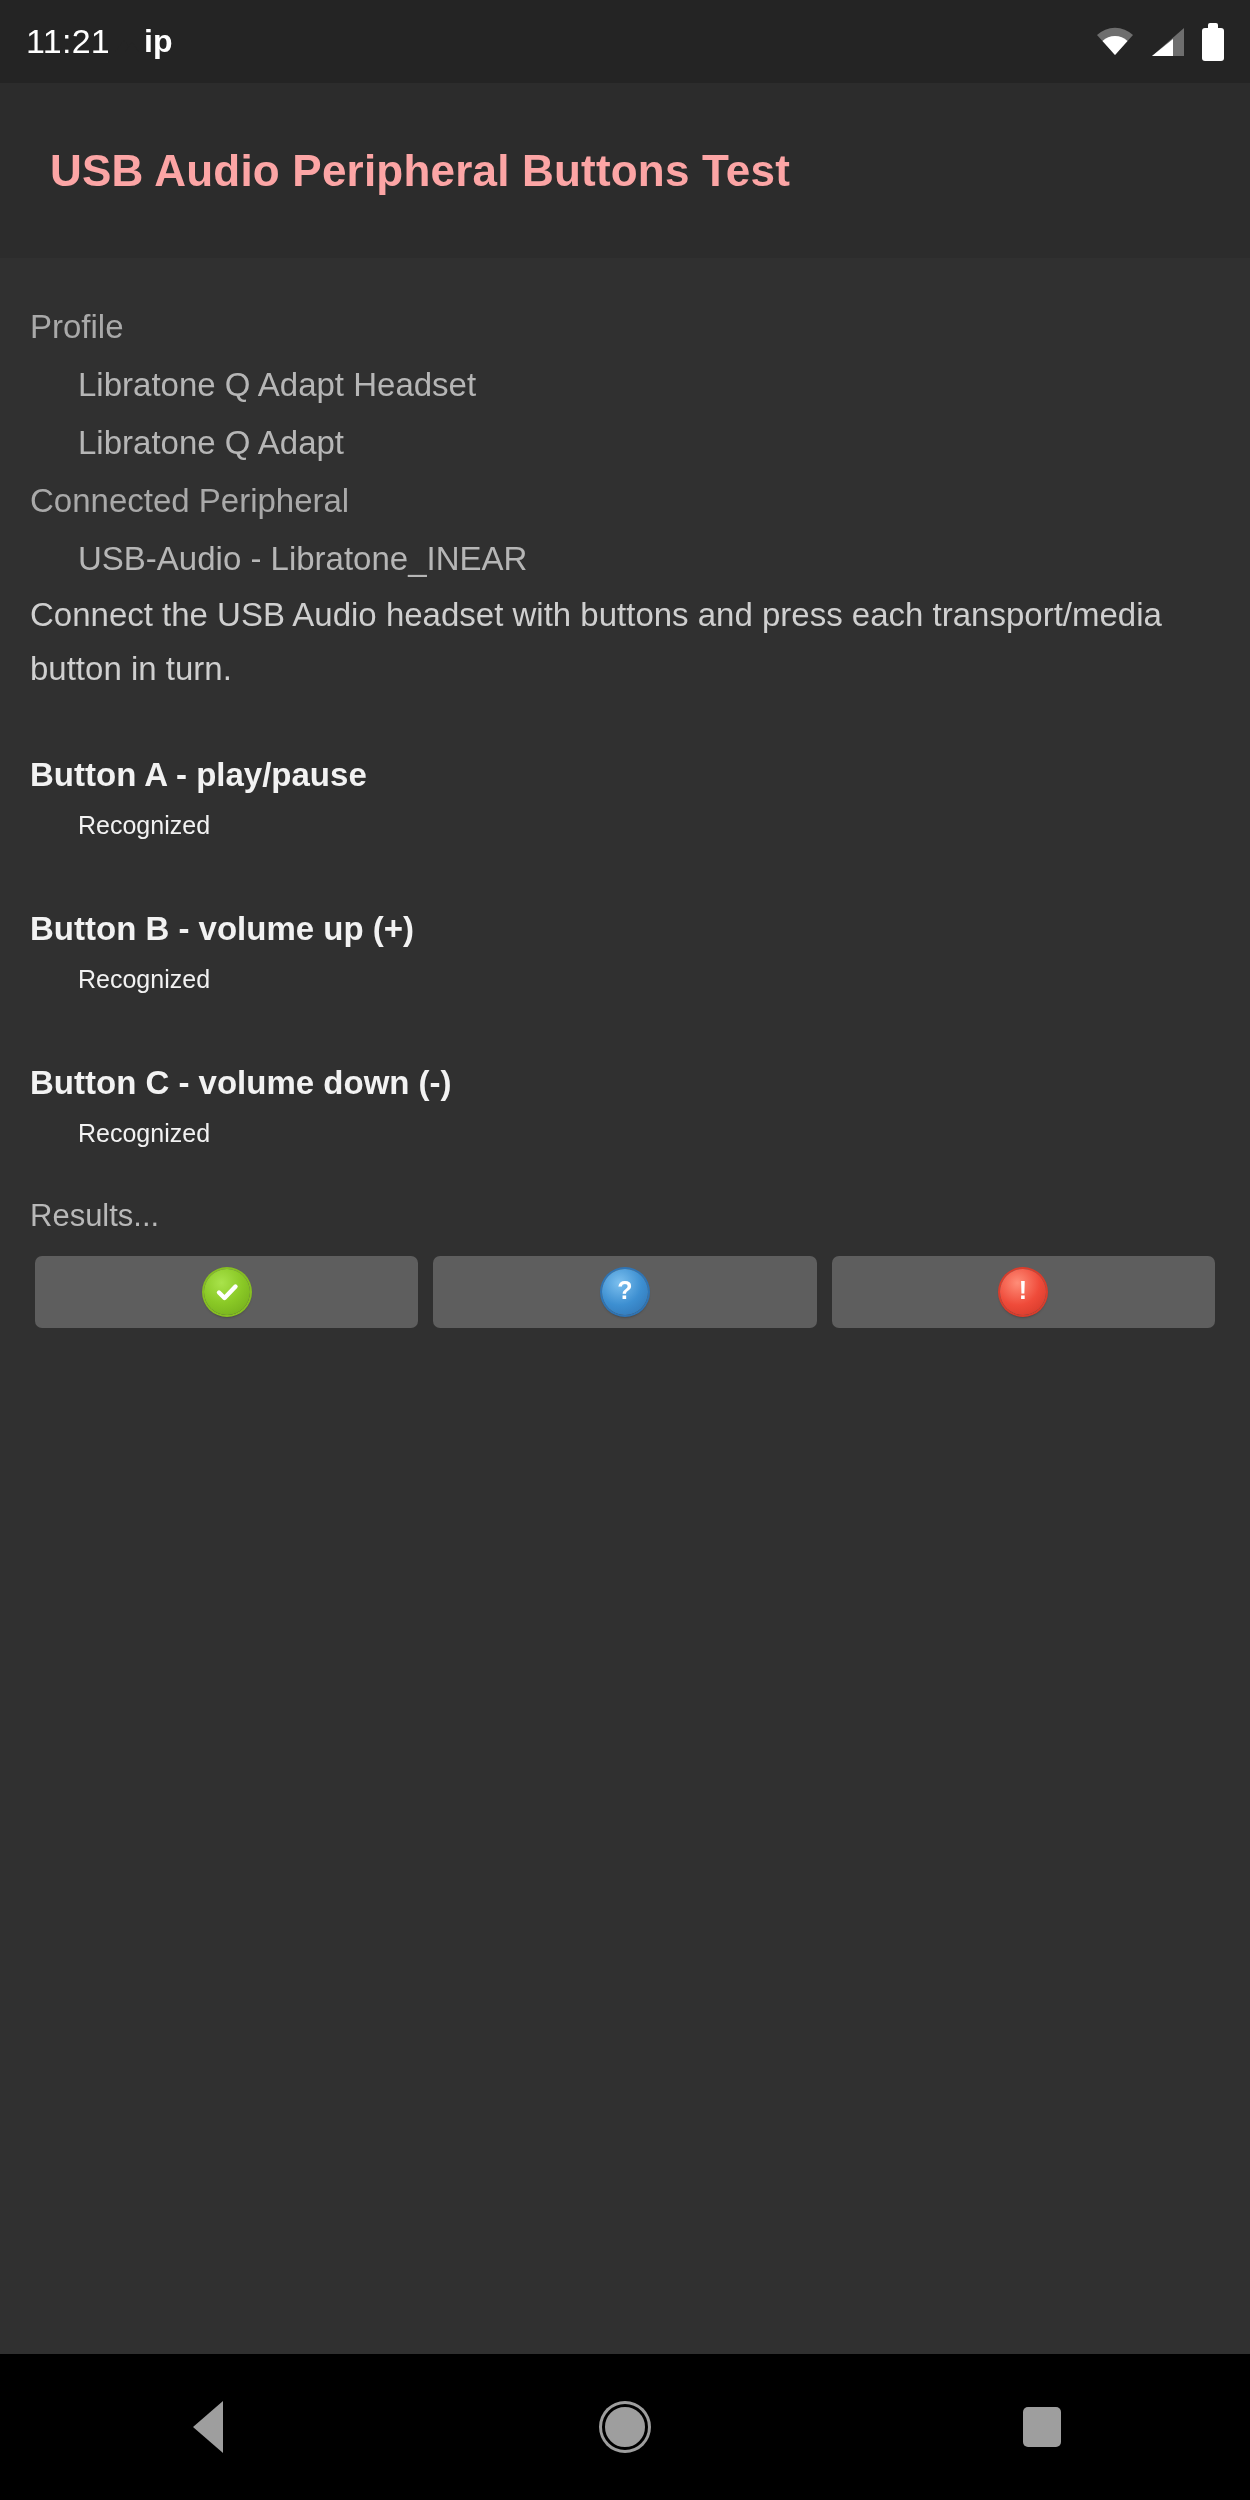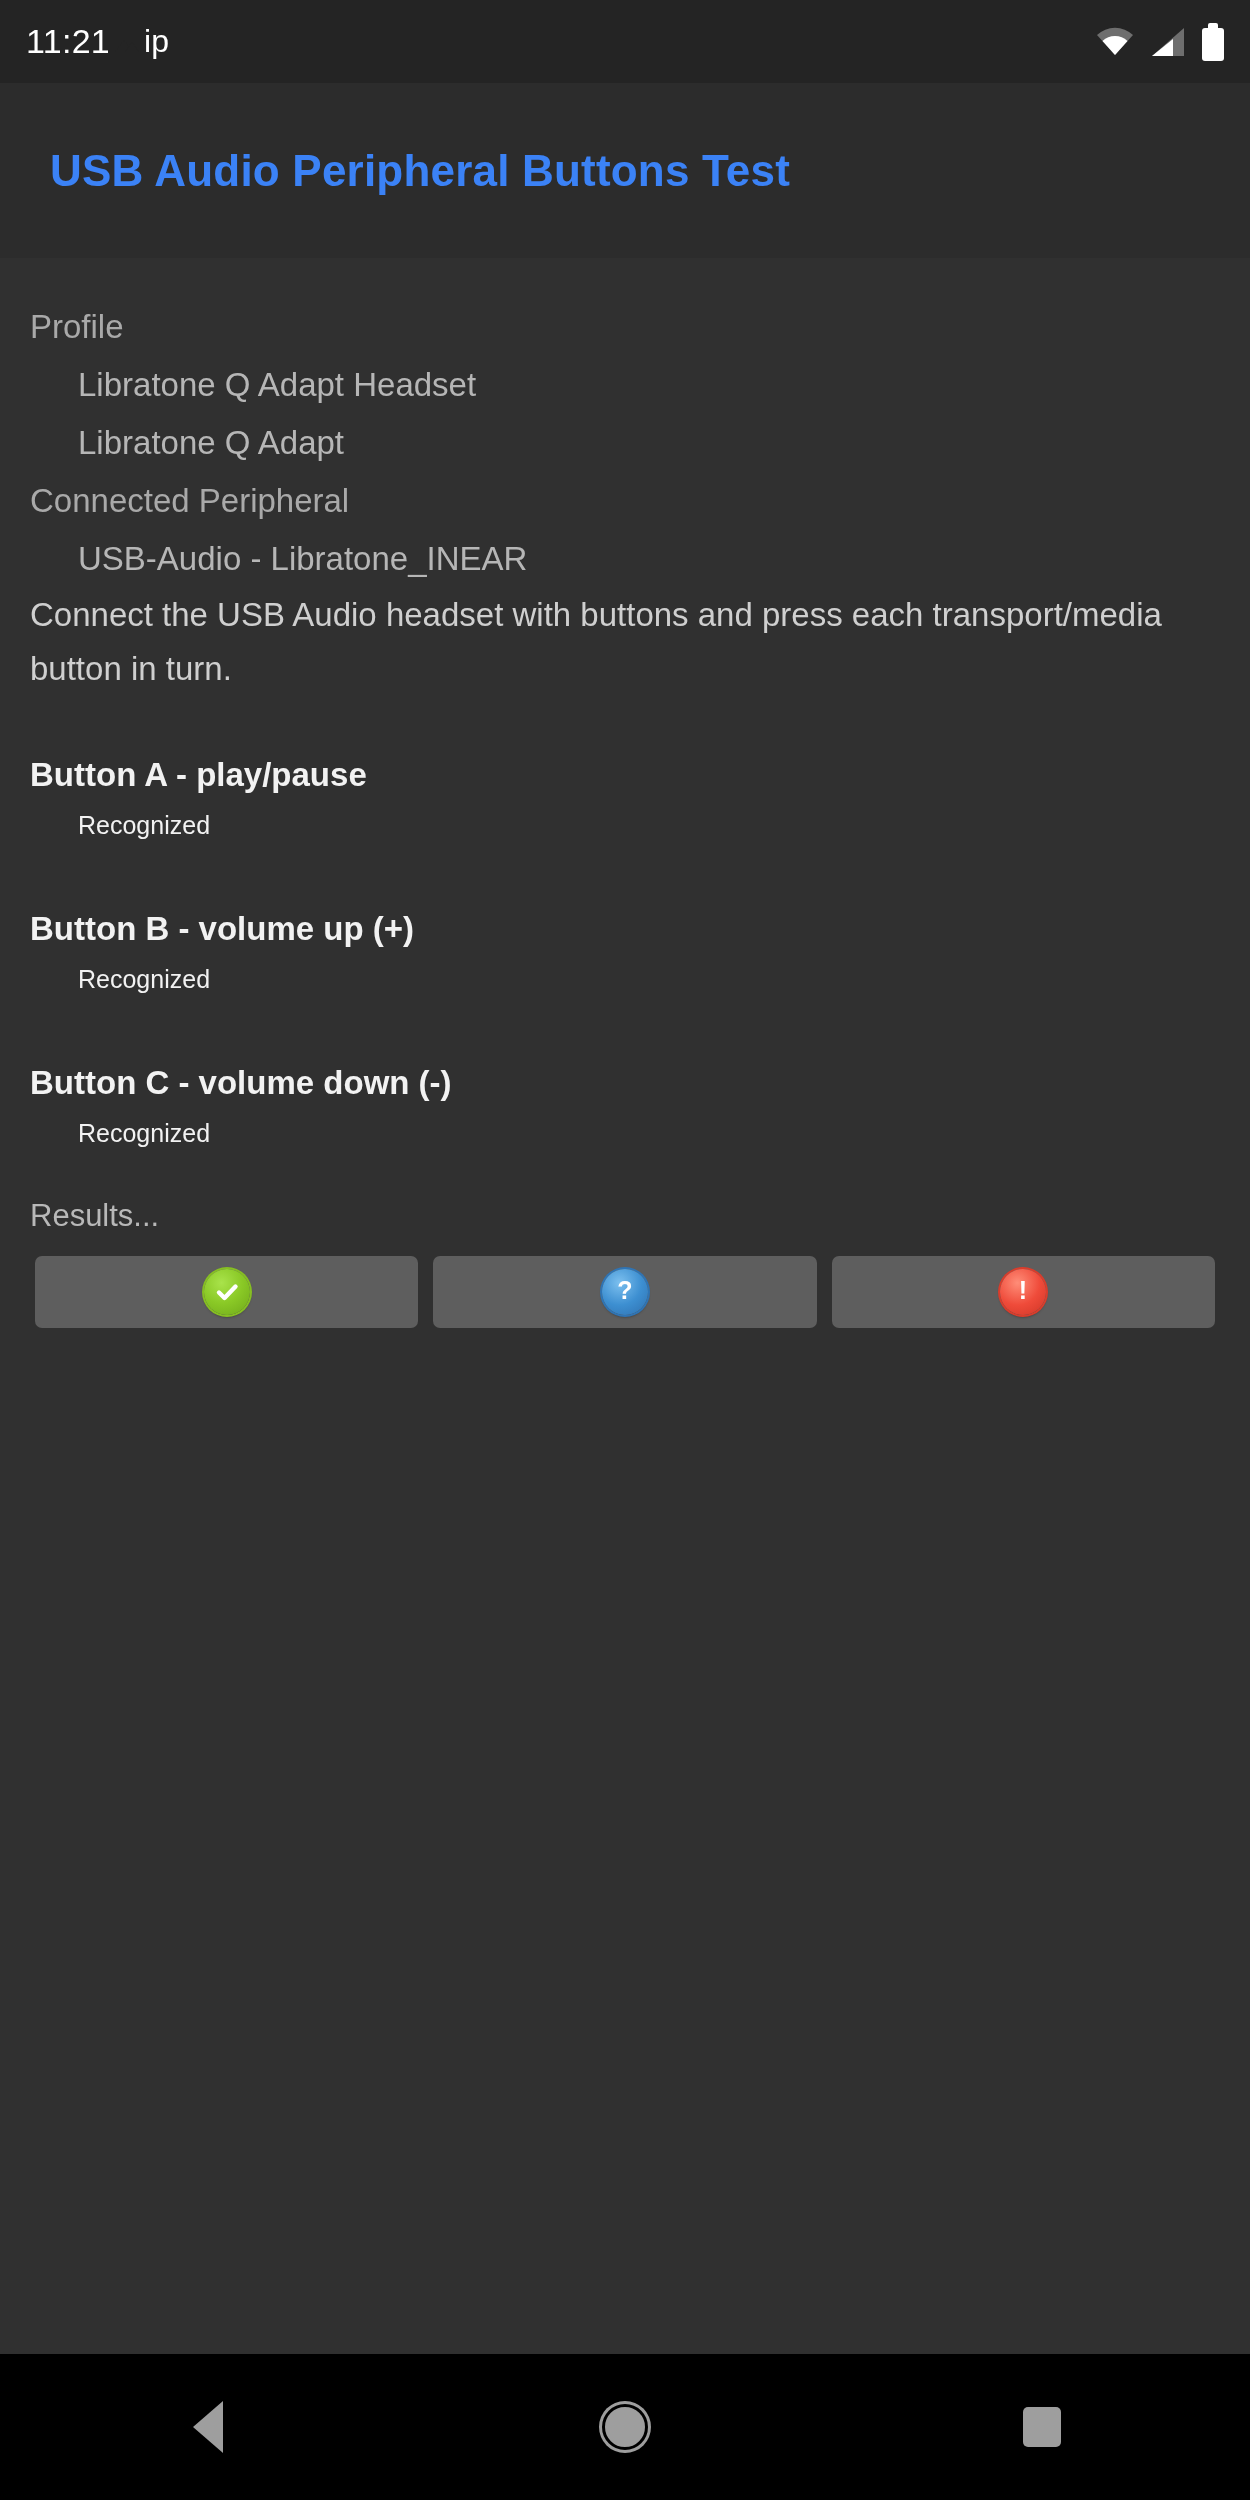--- a/index.html
+++ b/index.html
@@ -27,37 +27,37 @@
   .photo-icon .mount {
     position:absolute; left:5px; bottom:7px; width:0; height:0;
     border-left:9px solid transparent; border-right:9px solid transparent;
     border-bottom:12px solid #242424;
   }
   .photo-icon .mount2 {
     position:absolute; left:15px; bottom:7px; width:0; height:0;
     border-left:7px solid transparent; border-right:7px solid transparent;
     border-bottom:10px solid #242424;
   }
-  .status-text { color:#ffffff; font-size:32px; font-weight:normal; }
+  .status-text { color:#ffffff; font-size:32px; font-weight:bold; }
   .status-right { margin-left:auto; display:flex; align-items:center; gap:16px; }
   .wifi-icon { width:38px; height:30px; position:relative; }
   .cell-icon { width:36px; height:32px; position:relative; }
   .battery-icon { width:22px; height:38px; position:relative; }
   .battery-icon .body { width:22px; height:33px; background:#ffffff; border-radius:3px; position:absolute; bottom:0; }
   .battery-icon .cap { width:10px; height:6px; background:#ffffff; border-radius:2px 2px 0 0; position:absolute; top:0; left:6px; }
 
   
   .title-bar {
     position:absolute; top:83px; left:0; width:1250px; height:175px;
     background:#2c2c2c;
     display:flex; align-items:center;
     padding:0 50px;
   }
   .title-bar h1 {
-    color:#3b82f6; font-size:44px; font-weight:bold; letter-spacing:0.2px;
+    color:#fca5a5; font-size:44px; font-weight:bold; letter-spacing:0.2px;
   }
 
   
   .content { position:absolute; top:258px; left:0; width:1250px; padding:40px 30px 0 30px; }
 
   .info-block { margin-bottom:0; }
   .info-label { color:#a9a9a9; font-size:33px; line-height:58px; }
   .info-value { color:#b6b6b6; font-size:33px; line-height:58px; padding-left:48px; }
 
   .instructions {

